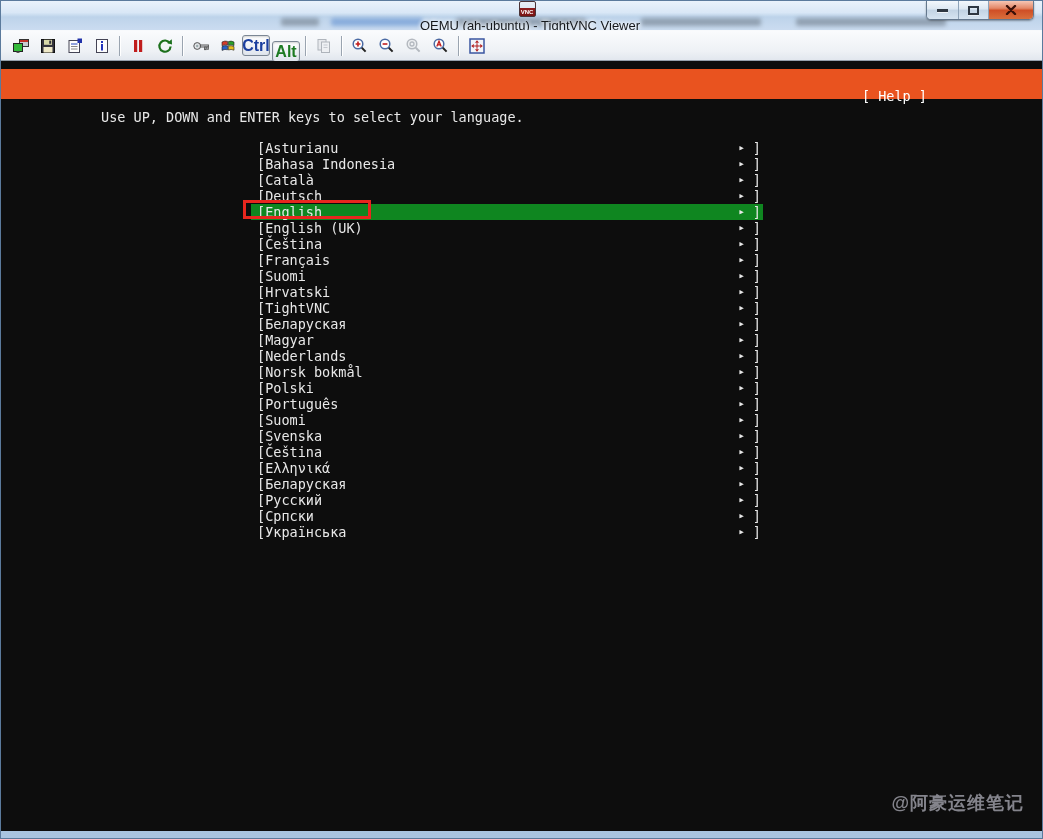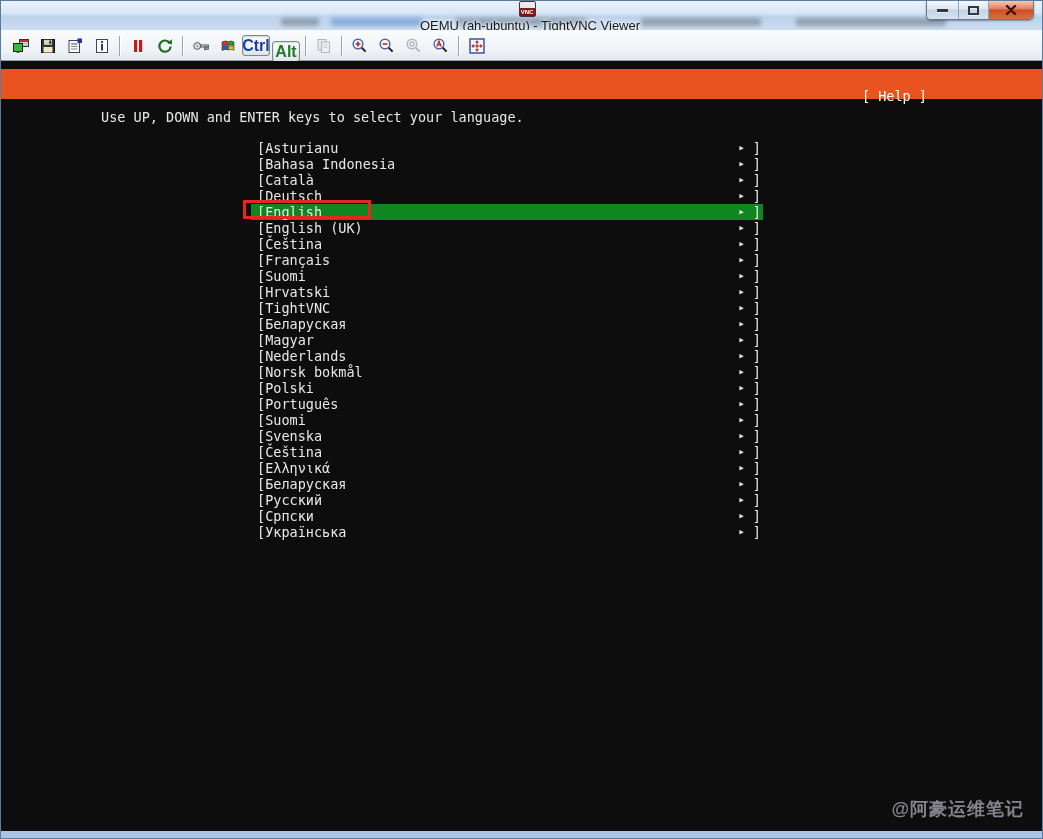--- a/index.html
+++ b/index.html
@@ -91,21 +91,21 @@
   .lang-label { flex:1 1 auto; }
   .lang-right { display:flex; margin-right:2px; }
   .lang-arrow { font-size:11px; line-height:16px; }
   .lang-close { margin-left:8px; }
   .lang-row .anno-box { display:none; }
   .lang-row.annotated .anno-box {
     display:block; position:absolute; left:-8px; top:-4px;
     width:128px; height:19px; border:3px solid #e8261e; z-index:3; pointer-events:none;
   }
   .watermark {
-    position:absolute; right:18px; bottom:10px;
+    position:absolute; right:18px; bottom:16px;
     font-family:"Liberation Sans", sans-serif; font-size:18px; font-weight:bold;
     color:#84848c; letter-spacing:1px;
   }
 
   svg { display:block; }
 </style>
 </head>
 <body>
 
 <div class="window">

